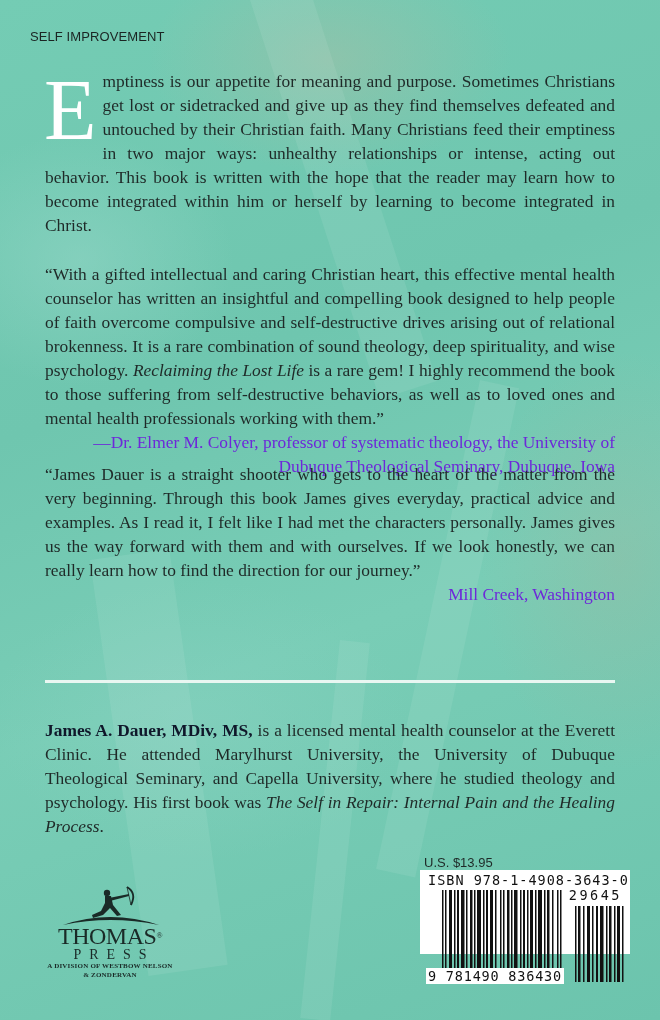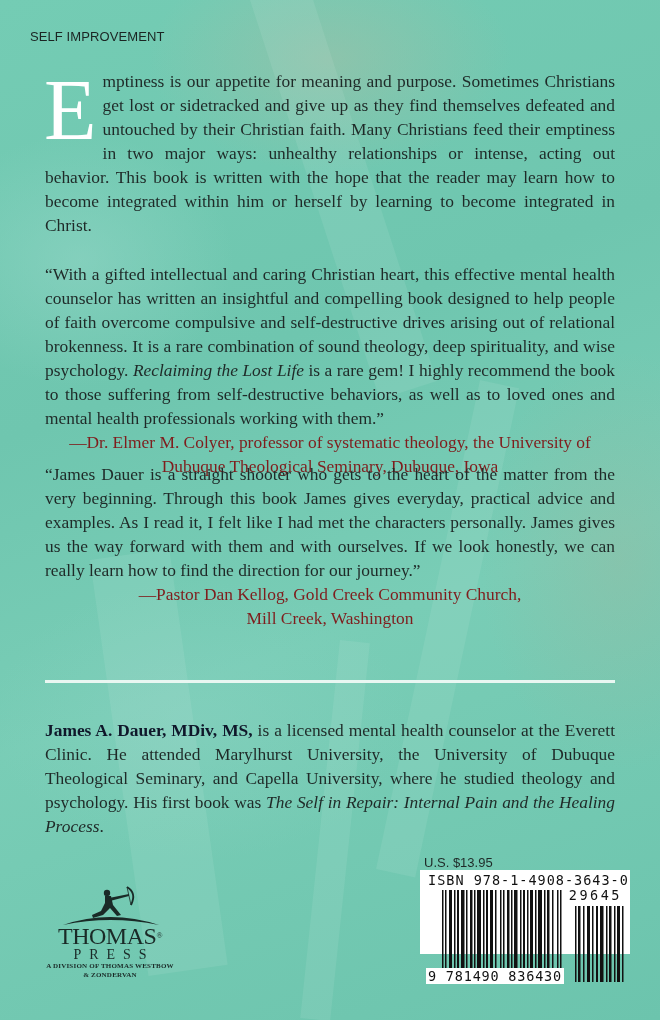--- a/index.html
+++ b/index.html
@@ -34,21 +34,21 @@
     }
     .intro { top: 69px; }
     .dropcap {
       float: left; font-size: 86px; line-height: 66px;
       color: #ffffff; margin: 6px 6px 0 -1px; padding-top: 2px;
       font-family: "Liberation Serif", "DejaVu Serif", serif;
     }
     .quote1 { top: 262px; }
     .quote2 { top: 462px; }
     .attrib {
-      text-align: center; color: #7f1d1d;
+      text-align: right; color: #6d28d9;
     }
     .attrib .line { display: block; }
     .divider {
       position: absolute; left: 45px; top: 680px; width: 570px; height: 3px;
       background: #e9f7f2;
     }
     .bio { top: 718px; }
     .bio .name { color: #0f172a; font-weight: bold; }
     .logo {
       position: absolute; left: 30px; top: 885px; width: 160px;
@@ -113,21 +113,20 @@
   <div><span>“With a gifted intellectual and caring Christian heart, this effective mental health counselor has written an insightful and compelling book designed to help people of faith overcome compulsive and self-destructive drives arising out of relational brokenness. It is a rare combination of sound theology, deep spirituality, and wise psychology. </span><em>Reclaiming the Lost Life</em><span> is a rare gem! I highly recommend the book to those suffering from self-destructive behaviors, as well as to loved ones and mental health professionals working with them.”</span></div>
   <div class="attrib">
     <span class="line">—Dr. Elmer M. Colyer, professor of systematic theology, the University of</span>
     <span class="line">Dubuque Theological Seminary, Dubuque, Iowa</span>
   </div>
 </div>
 
 <div class="block quote2">
   <div>“James Dauer is a straight shooter who gets to the heart of the matter from the very beginning. Through this book James gives everyday, practical advice and examples. As I read it, I felt like I had met the characters personally. James gives us the way forward with them and with ourselves. If we look honestly, we can really learn how to find the direction for our journey.”</div>
   <div class="attrib">
-    <span class="line">—Pastor Dan Kellog, Gold Creek Community Church,</span>
     <span class="line">Mill Creek, Washington</span>
   </div>
 </div>
 
 <div class="divider"></div>
 
 <div class="block bio">
   <span class="name">James A. Dauer, MDiv, MS,</span><span> is a licensed mental health counselor at the Everett Clinic. He attended Marylhurst University, the University of Dubuque Theological Seminary, and Capella University, where he studied theology and psychology. His first book was </span><em>The Self in Repair: Internal Pain and the Healing Process</em><span>.</span>
 </div>
 
@@ -135,21 +134,21 @@
   <svg width="110" height="42" viewBox="0 0 110 42">
     <path d="M8 40 Q55 24 104 40 Q55 30 8 40 Z" fill="#1a2a27"></path>
     <circle cx="52" cy="8" r="3.2" fill="#1a2a27"></circle>
     <path d="M50 11 L56 11 L58 20 L66 30 L62 31 L55 23 L48 30 L38 33 L37 30 L46 26 L50 18 Z" fill="#1a2a27"></path>
     <path d="M54 13 L74 9 L74 11 L55 16 Z" fill="#1a2a27"></path>
     <path d="M72 2 Q82 8 76 20" stroke="#1a2a27" stroke-width="1.8" fill="none"></path>
     <line x1="72" y1="2" x2="76" y2="20" stroke="#1a2a27" stroke-width="0.8"></line>
   </svg>
   <div class="brand"><span>THOMAS</span><sup>®</sup></div>
   <div class="press">PRESS</div>
-  <div class="division">A DIVISION OF THOMAS WESTBOW</div>
+  <div class="division">A DIVISION OF WESTBOW NELSON</div>
   <div class="division">&amp; ZONDERVAN</div>
 </div>
 
 <div class="price">U.S. $13.95</div>
 
 <div class="barcode-box">
   <div class="isbn-text">ISBN 978-1-4908-3643-0</div>
   <div class="addon-num">29645</div>
   <svg class="bars" style="left:22px;top:20px;" width="125" height="92">
     <g fill="#111">

